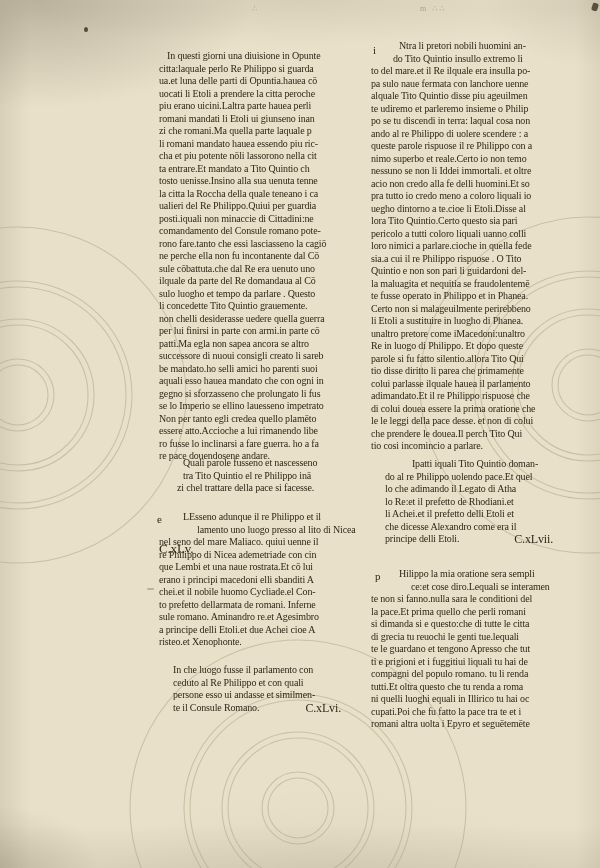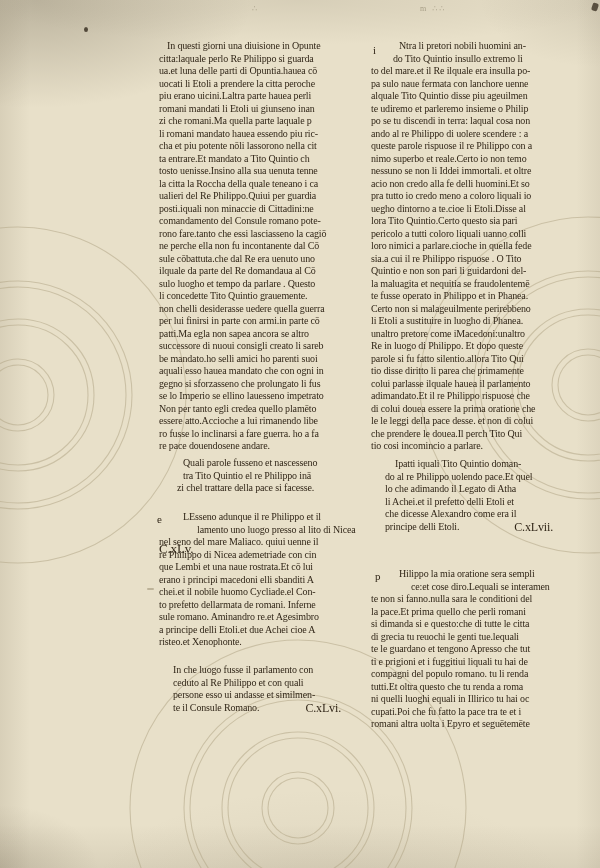--- a/index.html
+++ b/index.html
@@ -36,21 +36,21 @@
   .para-l2 .line:nth-child(1){padding-left:24px;}
   .para-l2 .line:nth-child(2){padding-left:38px;}
   .para-r1 .line:nth-child(1){padding-left:28px;}
   .para-r1 .line:nth-child(2){padding-left:22px;}
   .para-r2 .line:nth-child(1){padding-left:28px;}
   .para-r2 .line:nth-child(2){padding-left:40px;}
   .head-l1 .line{padding-left:24px;}
   .head-l1 .line:nth-child(3){padding-left:18px;}
   .head-l2 .line{padding-left:14px;}
   .head-r1 .line{padding-left:14px;}
-  .head-r1 .line:nth-child(1){padding-left:24px;}
+  .head-r1 .line:nth-child(1){padding-left:24px;text-align:center;}
   .chapter-own-line{display:block;text-align:left;padding-right:10px;height:12.5px;line-height:12.5px;font-size:13px;letter-spacing:-0.15px;margin-top:48px;}
   .chapter-inline{position:absolute;right:2px;bottom:0;height:12.5px;line-height:12.5px;font-size:12px;letter-spacing:-0.15px;}
   .guide-letter{
     position:absolute;font-size:11px;line-height:12px;color:var(--ink);
   }
   .watermark-svg{position:absolute;left:0;top:0;pointer-events:none;opacity:0.55;}
   .watermark-svg circle{fill:none;stroke:var(--watermark);stroke-width:1.1;}
   .header-mark{
     position:absolute;font-size:8px;color:var(--faint);opacity:0.75;
     letter-spacing:2px;line-height:10px;
@@ -99,21 +99,21 @@
 
   <div class="header-mark hm-left">∴</div>
   <div class="header-mark hm-right">m ∴∴</div>
 
   <div class="speck speck-a"></div>
   <div class="speck speck-b"></div>
   <div class="speck speck-c"></div>
 
   <div class="column col-left">
 
-    <div class="block para-l1" style="top:0;">
+    <div class="block para-l1" style="top:10px;">
         <div class="line">In questi giorni una diuisione in Opunte</div>
         <div class="line">citta:laquale perlo Re Philippo si guarda</div>
         <div class="line">ua.et luna delle parti di Opuntia.hauea cō</div>
         <div class="line">uocati li Etoli a prendere la citta peroche</div>
         <div class="line">piu erano uicini.Laltra parte hauea perli</div>
         <div class="line">romani mandati li Etoli ui giunseno inan</div>
         <div class="line">zi che romani.Ma quella parte laquale p</div>
         <div class="line">li romani mandato hauea essendo piu ric-</div>
         <div class="line">cha et piu potente nōli lassorono nella cit</div>
         <div class="line">ta entrare.Et mandato a Tito Quintio ch</div>
@@ -219,20 +219,21 @@
           <div class="line">che prendere le douea.Il perch Tito Qui</div>
           <div class="line">tio cosi incomincio a parlare.</div>
         </div>
     </div>
 
     <div class="block head-r1" style="top:418px;">
       <div>
           <div class="line">Ipatti iquali Tito Quintio doman-</div>
           <div class="line">do al re Philippo uolendo pace.Et quel</div>
           <div class="line">lo che adimando il Legato di Atha</div>
+          <div class="line">lo Re:et il prefetto de Rhodiani.et</div>
           <div class="line">li Achei.et il prefetto delli Etoli et</div>
           <div class="line">che dicesse Alexandro come era il</div>
           <div class="line">principe delli Etoli.</div>
         </div>
       <span class="chapter-inline">C.xLvii.</span>
     </div>
 
     <div class="block para-r2" style="top:528px;">
       <span class="guide-letter" style="left:4px;top:2px;">p</span>
       <div>

